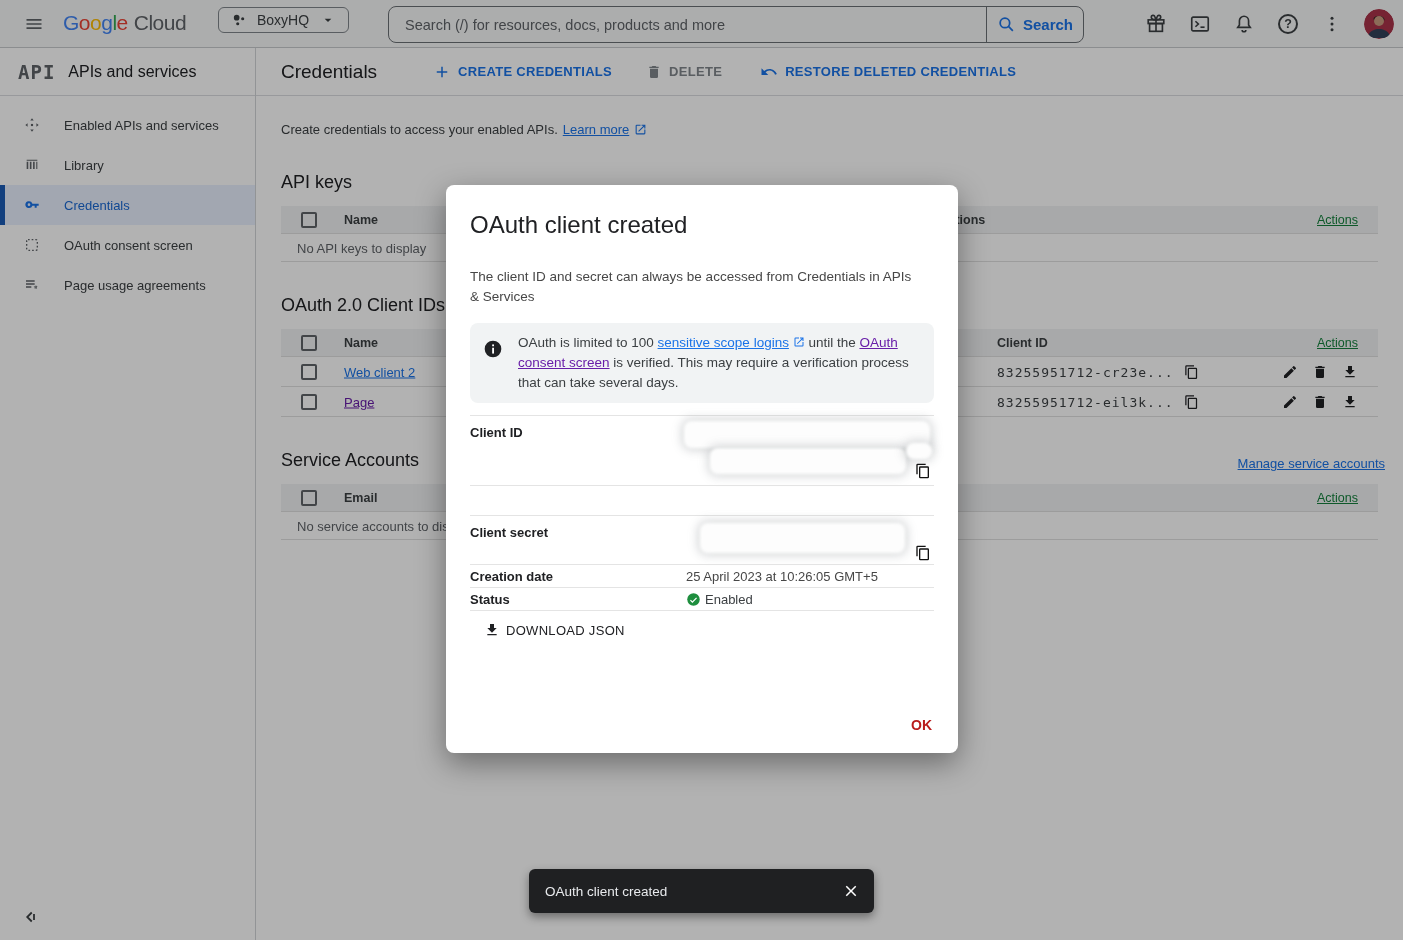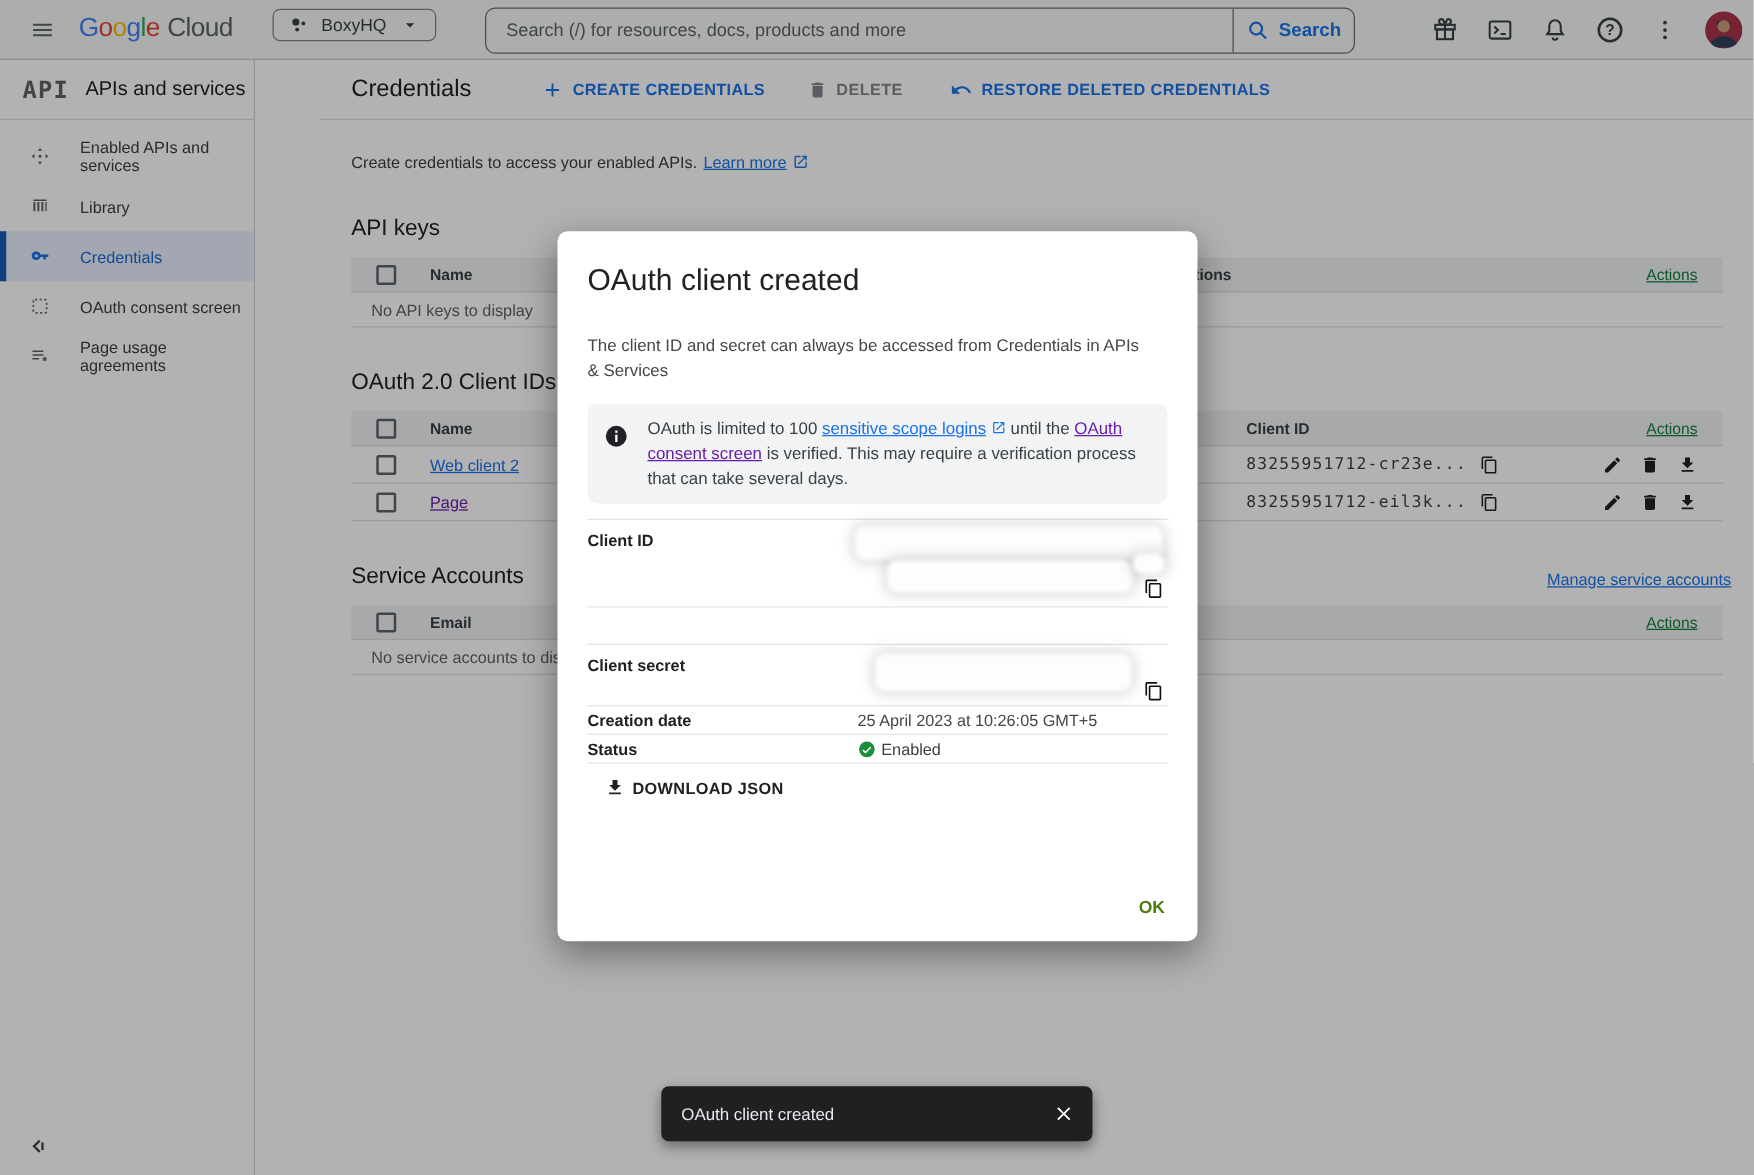--- a/index.html
+++ b/index.html
@@ -36,21 +36,21 @@
     width:97px; border-left:1px solid #6b7075; display:flex; align-items:center; justify-content:center;
     gap:7px; color:#1a73e8; font-weight:700; font-size:15px; cursor:pointer;
   }
   .top-icons { position:absolute; right:9px; top:0; height:48px; display:flex; align-items:center; gap:20px; }
   .tico { width:24px; height:24px; color:#3c4043; display:flex; align-items:center; justify-content:center; cursor:pointer; }
   .help-circle { width:20px; height:20px; border:2px solid #3c4043; border-radius:50%; font-size:12.5px; font-weight:700; color:#3c4043; display:flex; align-items:center; justify-content:center; }
   .avatar { width:30px; height:30px; border-radius:50%; overflow:hidden; cursor:pointer; }
 
   
   .sidebar {
-    position:absolute; left:0; top:48px; width:204px; bottom:0;
+    position:absolute; left:0; top:48px; width:256px; bottom:0;
     background:#fff; border-right:1px solid #d2d4d7; z-index:1;
   }
   .side-head { height:48px; border-bottom:1px solid #dadce0; display:flex; align-items:center; padding-left:18px; }
   .api-glyph { font-family:"DejaVu Sans Mono", monospace; font-weight:700; font-size:19px; color:#5f6368; letter-spacing:1px; }
   .side-head .product { font-size:16px; color:#202124; margin-left:13px; }
   .side-list { padding-top:9px; }
   .side-item { height:40px; display:flex; align-items:center; padding-left:24px; gap:24px; font-size:13px; color:#3c4043; cursor:pointer; position:relative; }
   .side-item .sico { width:16px; height:16px; color:#5f6368; flex:0 0 16px; }
   .side-item.selected { background:#e8f0fe; color:#1967d2; }
   .side-item.selected .sico { color:#1a73e8; }
@@ -108,22 +108,22 @@
   .row-id { height:70px; }
   .row-spacer { height:30px; }
   .row-secret { height:49px; }
   .row-date { height:23px; }
   .row-date .flabel, .row-status .flabel { padding-top:4px; }
   .row-date .fval, .row-status .fval { padding-top:4px; }
   .row-status { height:24px; border-bottom:1px solid #e4e4e4; }
   .blur { position:absolute; background:#fdfdfd; border-radius:8px; box-shadow:0 0 9px 3px rgba(120,124,130,.28); filter:blur(1.5px); }
   .copy-btn { position:absolute; width:16px; height:16px; color:#111; cursor:pointer; }
   .status-line { display:flex; align-items:center; gap:4px; color:#3c4043; }
-  .dl-btn { margin-top:11px; margin-left:14px; display:inline-flex; align-items:center; gap:6px; font-size:13px; font-weight:700; letter-spacing:.3px; color:#202124; cursor:pointer; }
-  .ok-btn { position:absolute; right:26px; bottom:20px; color:#4d7c0f; font-weight:700; font-size:14px; cursor:pointer; }
+  .dl-btn { margin-top:11px; margin-left:14px; display:inline-flex; align-items:center; gap:6px; font-size:13px; font-weight:400; letter-spacing:.3px; color:#202124; cursor:pointer; }
+  .ok-btn { position:absolute; right:26px; bottom:20px; color:#b91c1c; font-weight:700; font-size:14px; cursor:pointer; }
 
   .toast {
     position:absolute; left:529px; top:869px; width:345px; height:44px; z-index:6;
     background:#1f2022; border-radius:6px; box-shadow:0 4px 10px rgba(0,0,0,.4);
     display:flex; align-items:center; padding:0 14px 0 16px; color:#e8eaed; font-size:13.5px;
   }
   .toast .msg { flex:1; }
   .toast .x { width:18px; height:18px; color:#fff; cursor:pointer; }
 </style>
 </head>

